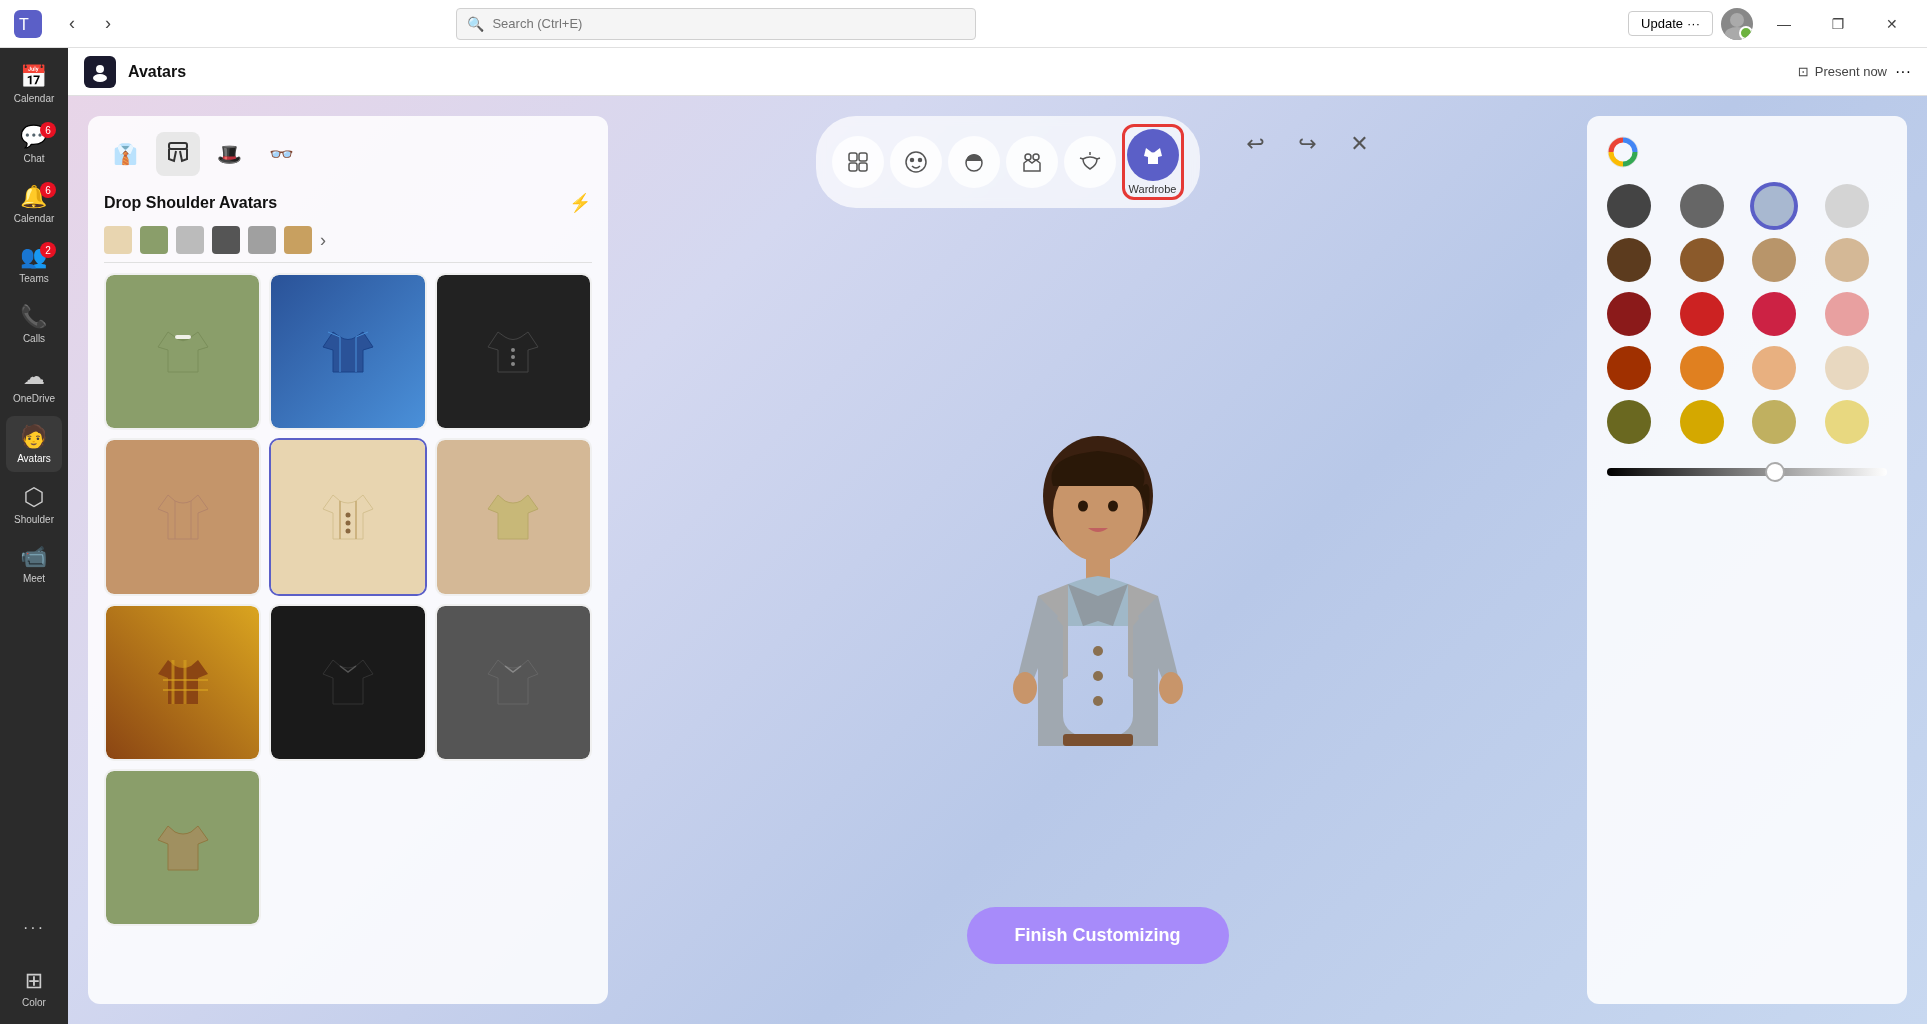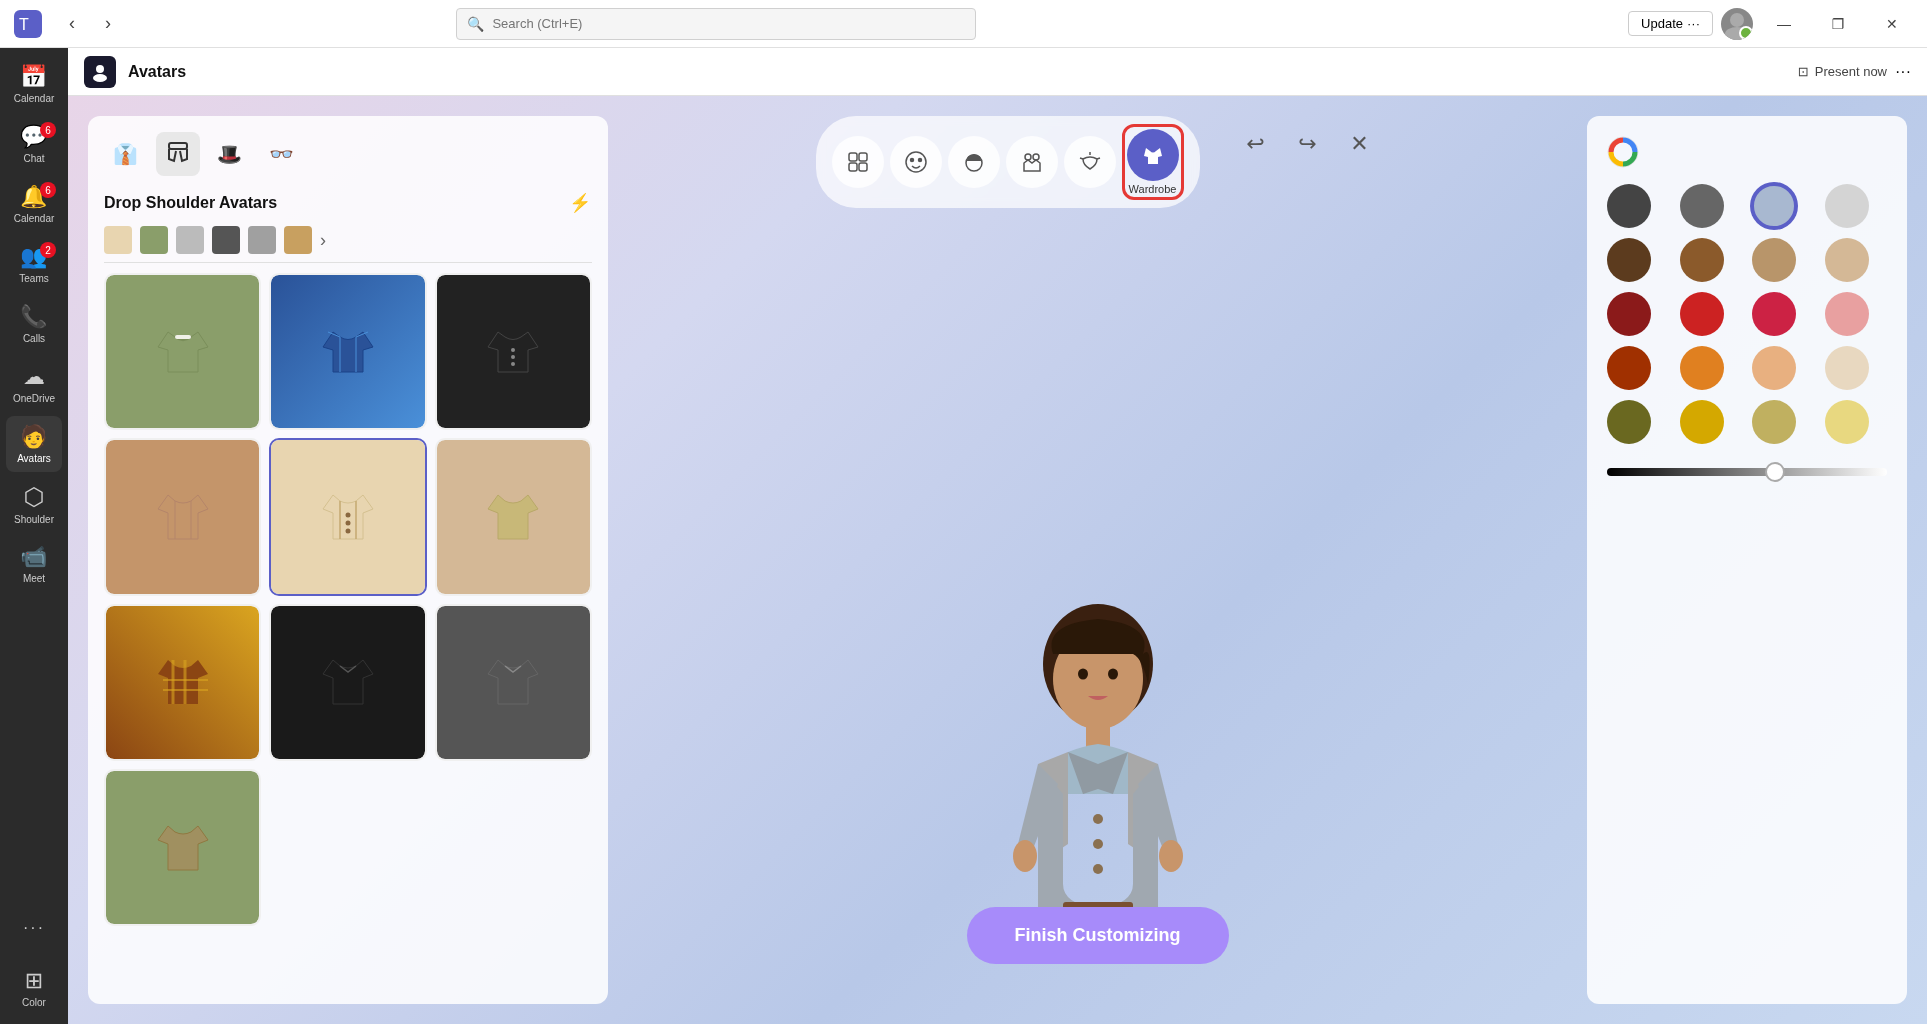--- a/index.html
+++ b/index.html
@@ -195,21 +195,21 @@
     .items-scroll::-webkit-scrollbar { width: 6px; }
     .items-scroll::-webkit-scrollbar-track { background: transparent; }
     .items-scroll::-webkit-scrollbar-thumb { background: #ccc; border-radius: 3px; }
 
     
     .right-panel::-webkit-scrollbar { width: 6px; }
     .right-panel::-webkit-scrollbar-thumb { background: #ccc; border-radius: 3px; }
 
     
     .avatar-bg {
-      width: 100%; flex: 1; display: flex; align-items: flex-end; justify-content: center;
+      width: 100%; flex: 1; display: flex; align-items: center; justify-content: center;
       position: relative;
     }
 
     
     .cloth-placeholder {
       background: #e0e0e0; border-radius: 8px;
       width: 100%; height: 100%;
       display: flex; align-items: center; justify-content: center;
       font-size: 32px;
     }

